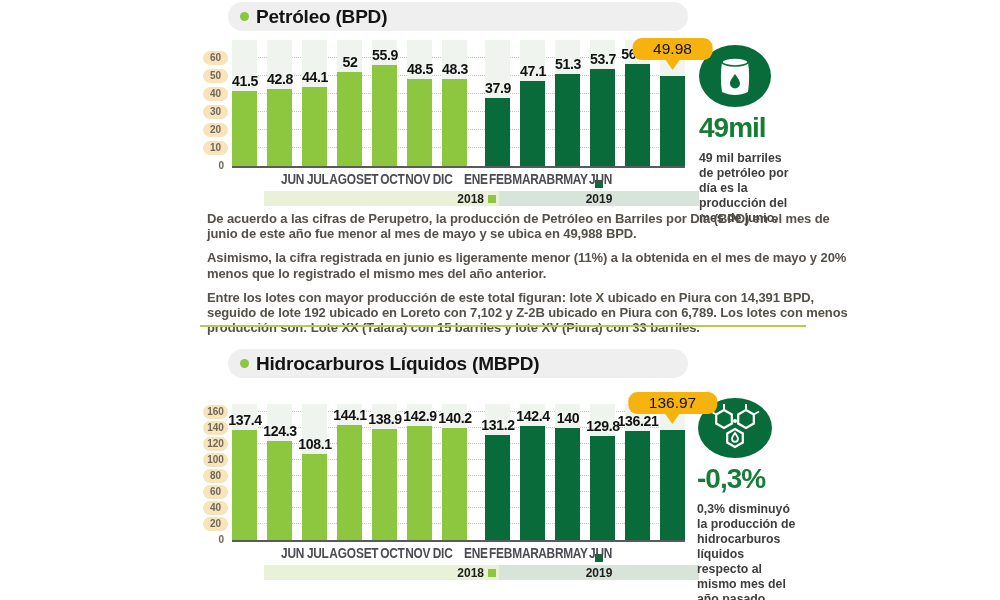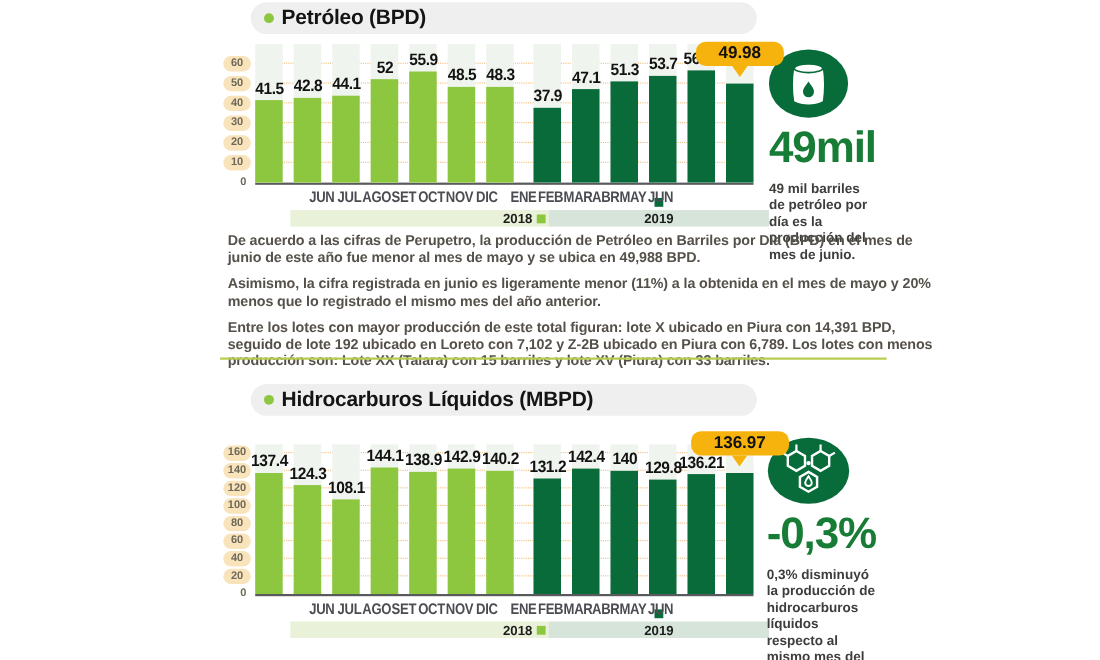--- a/index.html
+++ b/index.html
@@ -22,21 +22,21 @@
   .plot-wrap{flex:0 0 auto;}
   .plot-area{position:relative;width:453px;border-bottom:2px solid #595a5e;}
   .gridline{position:absolute;left:0;right:0;height:0;border-top:1.5px dotted #f2bb7c;}
   .cols{position:absolute;left:0;top:0;bottom:0;display:flex;gap:10px;}
   .col{position:relative;width:25px;height:100%;background:#f0f4ee;}
   .col.year-gap{margin-left:8px;}
   .bar{position:absolute;left:0;right:0;bottom:0;}
   .bar-label{position:absolute;left:50%;transform:translateX(-50%) scaleX(0.94);
              font-size:15px;font-weight:bold;color:#121212;letter-spacing:-0.4px;white-space:nowrap;}
   .callout{position:absolute;left:50%;transform:translateX(-50%);background:#f7b30d;color:#111;
-           border-radius:9px;padding:2px 21px;font-size:15.5px;font-weight:bold;white-space:nowrap;z-index:3;}
+           border-radius:9px;padding:2px 21px;font-size:15.5px;font-weight:normal;white-space:nowrap;z-index:3;}
   .callout::after{content:"";position:absolute;top:100%;left:50%;transform:translateX(-50%);
            border:7px solid transparent;border-top:10px solid #f7b30d;}
 
   .months{display:flex;gap:0;margin-left:48px;margin-top:3px;height:17px;}
   .month{width:25px;display:flex;justify-content:center;}
   .month.year-gap{margin-left:8px;text-align:center;}
   .month-inner{font-size:14px;font-weight:bold;color:#4b4c52;letter-spacing:-0.3px;
                transform:scaleX(0.85);white-space:nowrap;}
 
   .legend-row{display:flex;margin-left:32px;margin-top:3px;justify-content:space-between;}
@@ -45,21 +45,21 @@
   .band-2018{width:235px;background:#e9f1d8;}
   .band-2019{width:200px;background:#d7e4da;flex-direction:column;}
   .legend-label{font-size:12px;font-weight:bold;color:#1d1d1d;}
   .swatch{width:8px;height:8px;flex:0 0 auto;}
   .swatch.light{background:#8dc63f;}
   .swatch.dark{background:#0a6b3a;}
 
   
   .panel{position:absolute;width:100px;}
   .panel-icon svg{display:block;}
-  .panel-headline{font-size:40px;font-weight:bold;color:#177d36;letter-spacing:-1px;margin-top:4px;white-space:nowrap;}
+  .panel-headline{font-size:28px;font-weight:bold;color:#177d36;letter-spacing:-1px;margin-top:4px;white-space:nowrap;}
   .panel-desc{font-size:12.3px;font-weight:bold;color:#3d3d3c;line-height:1.22;margin-top:7px;}
 
   
   .copy{position:absolute;left:207px;top:211px;width:648px;font-size:13px;font-weight:bold;
         color:#55514a;line-height:1.17;letter-spacing:-0.1px;}
   .copy p{margin:0 0 9px 0;}
   .divider{position:absolute;left:200px;top:325px;width:606px;height:2px;background:#b7cc4f;}
 </style>
 </head>
 <body>

